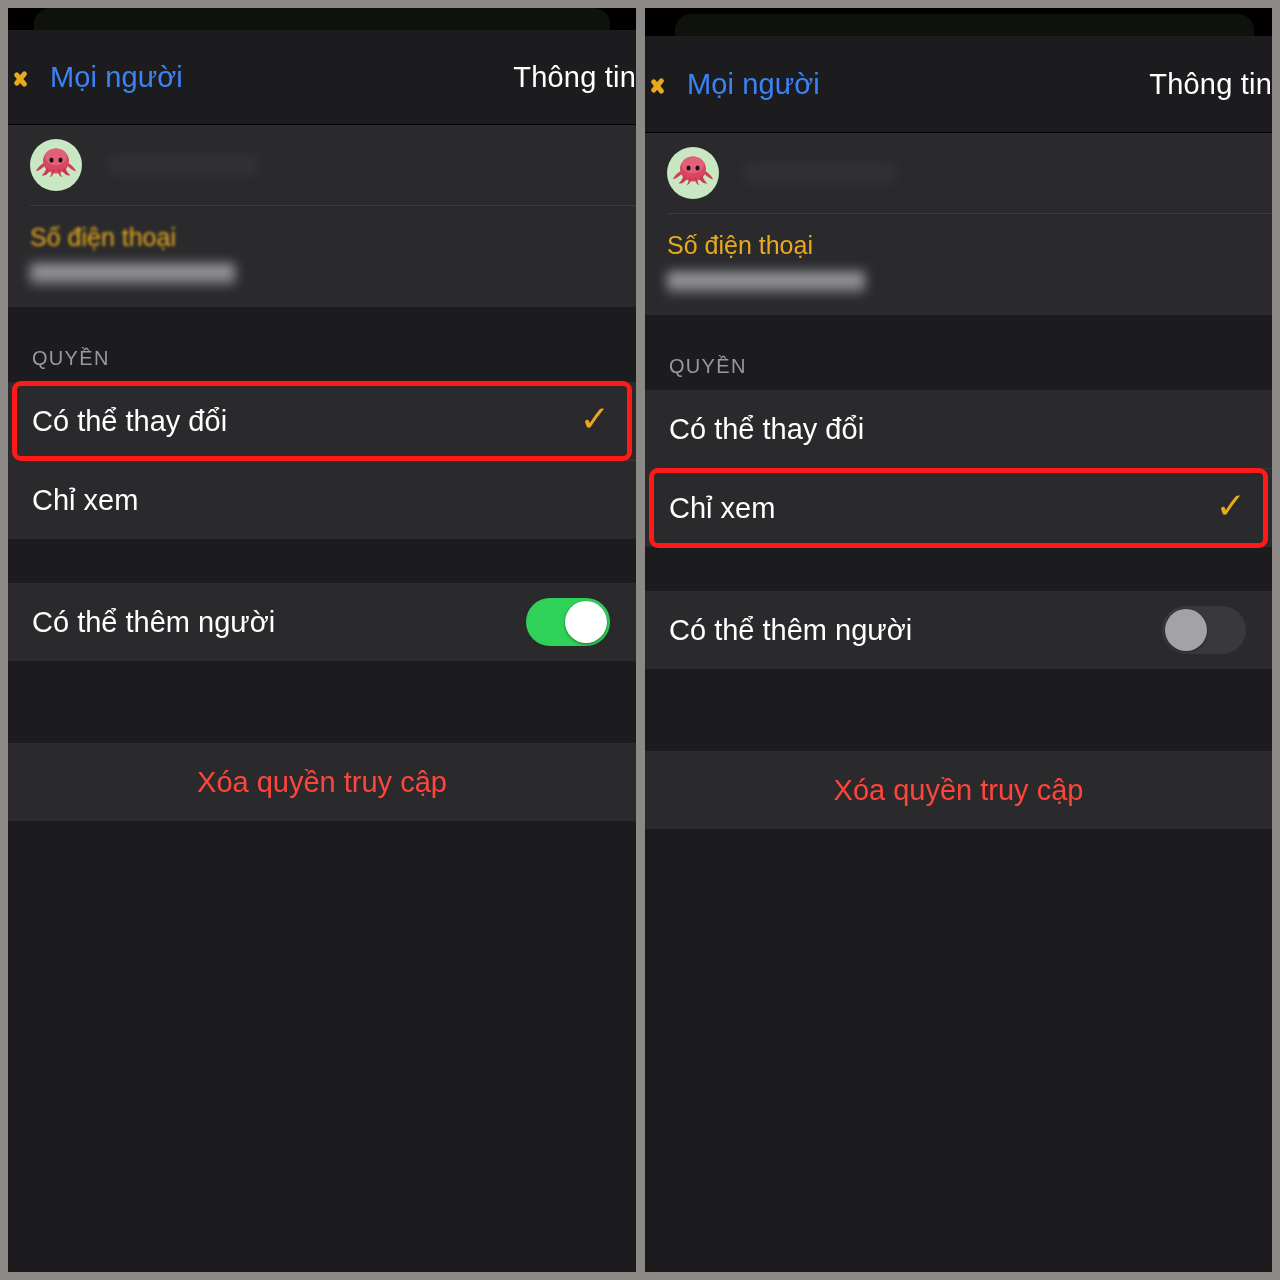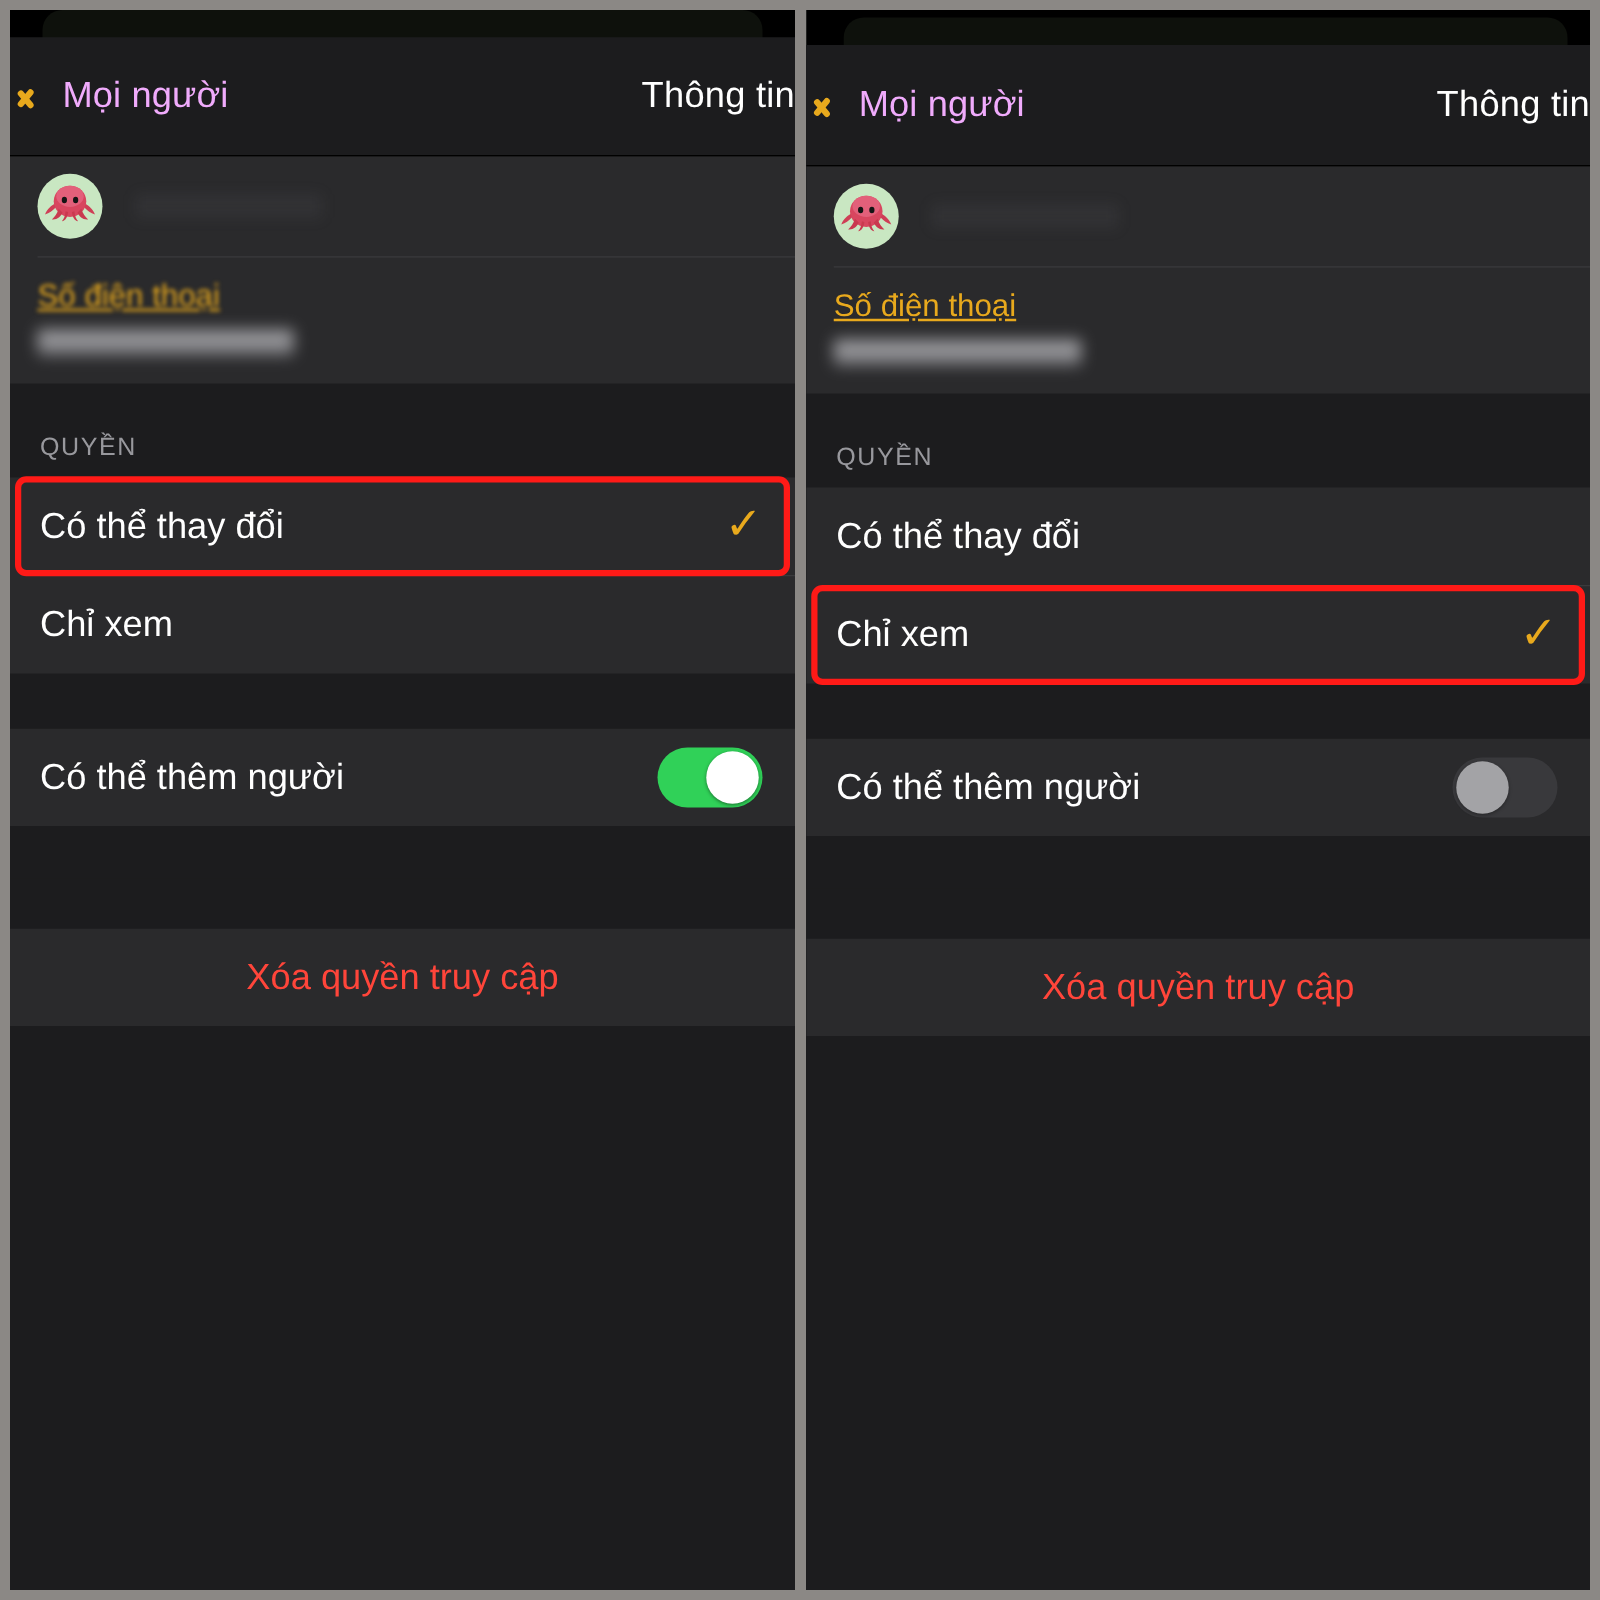--- a/index.html
+++ b/index.html
@@ -65,21 +65,21 @@
   .panel.right .navbar { height: 96px; }
 
   .nav-back {
     position: absolute;
     left: 16px;
     top: 50%;
     transform: translateY(-50%);
     display: flex;
     align-items: center;
     gap: 9px;
-    color: #f0abfc;
+    color: #3b82f6;
     cursor: pointer;
   }
   .chev {
     width: 17px;
     height: 30px;
     position: relative;
     flex: none;
   }
   .chev::before, .chev::after {
     content: "";
@@ -153,21 +153,20 @@
     margin-left: 22px;
   }
 
   .phone-block {
     padding: 16px 0 22px 22px;
   }
   .phone-label {
     color: #e8a91d;
     font-size: 25px;
     line-height: 1.2;
-    text-decoration: underline;
   }
   .phone-value-blur {
     margin-top: 11px;
     width: 205px;
     height: 22px;
     border-radius: 2px;
     background: linear-gradient(180deg,#8e8e92 0%, #b9b9bd 40%, #8a8a8e 70%, #6d6d71 100%);
     filter: blur(6px);
     opacity: .85;
   }

